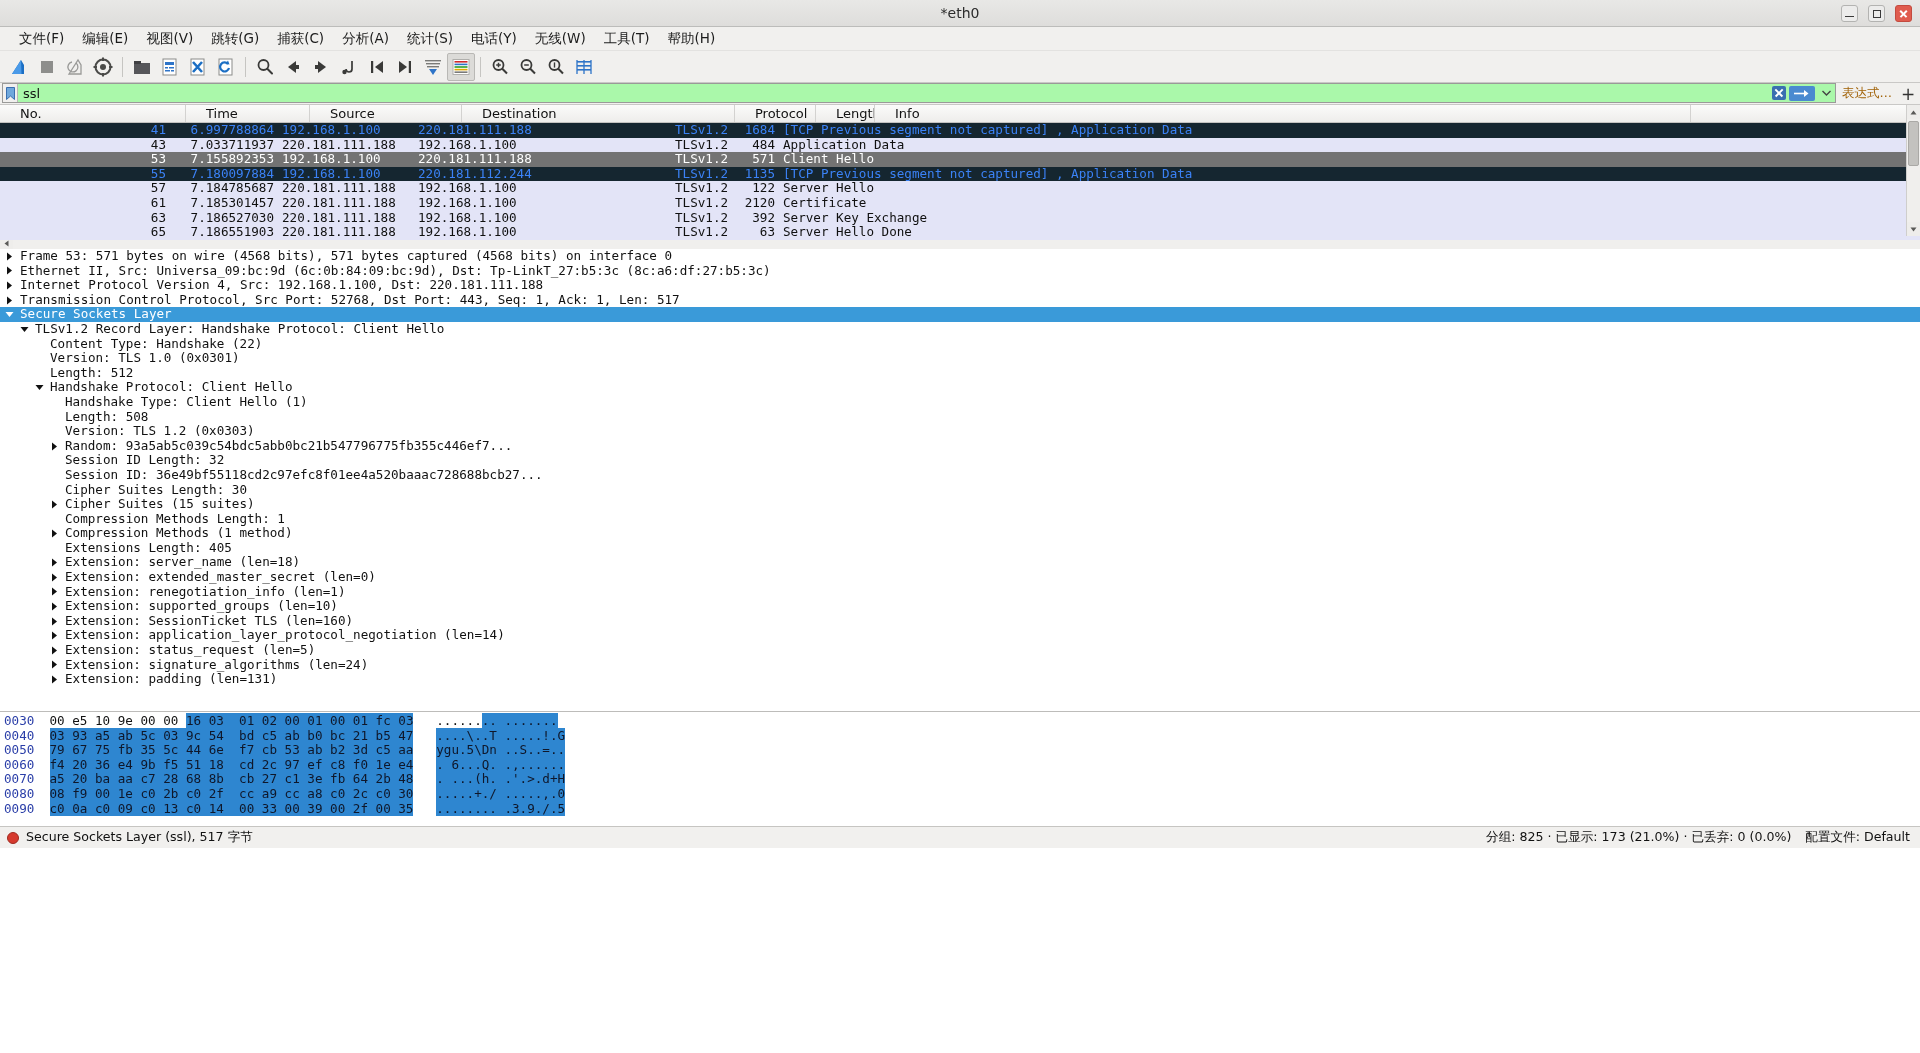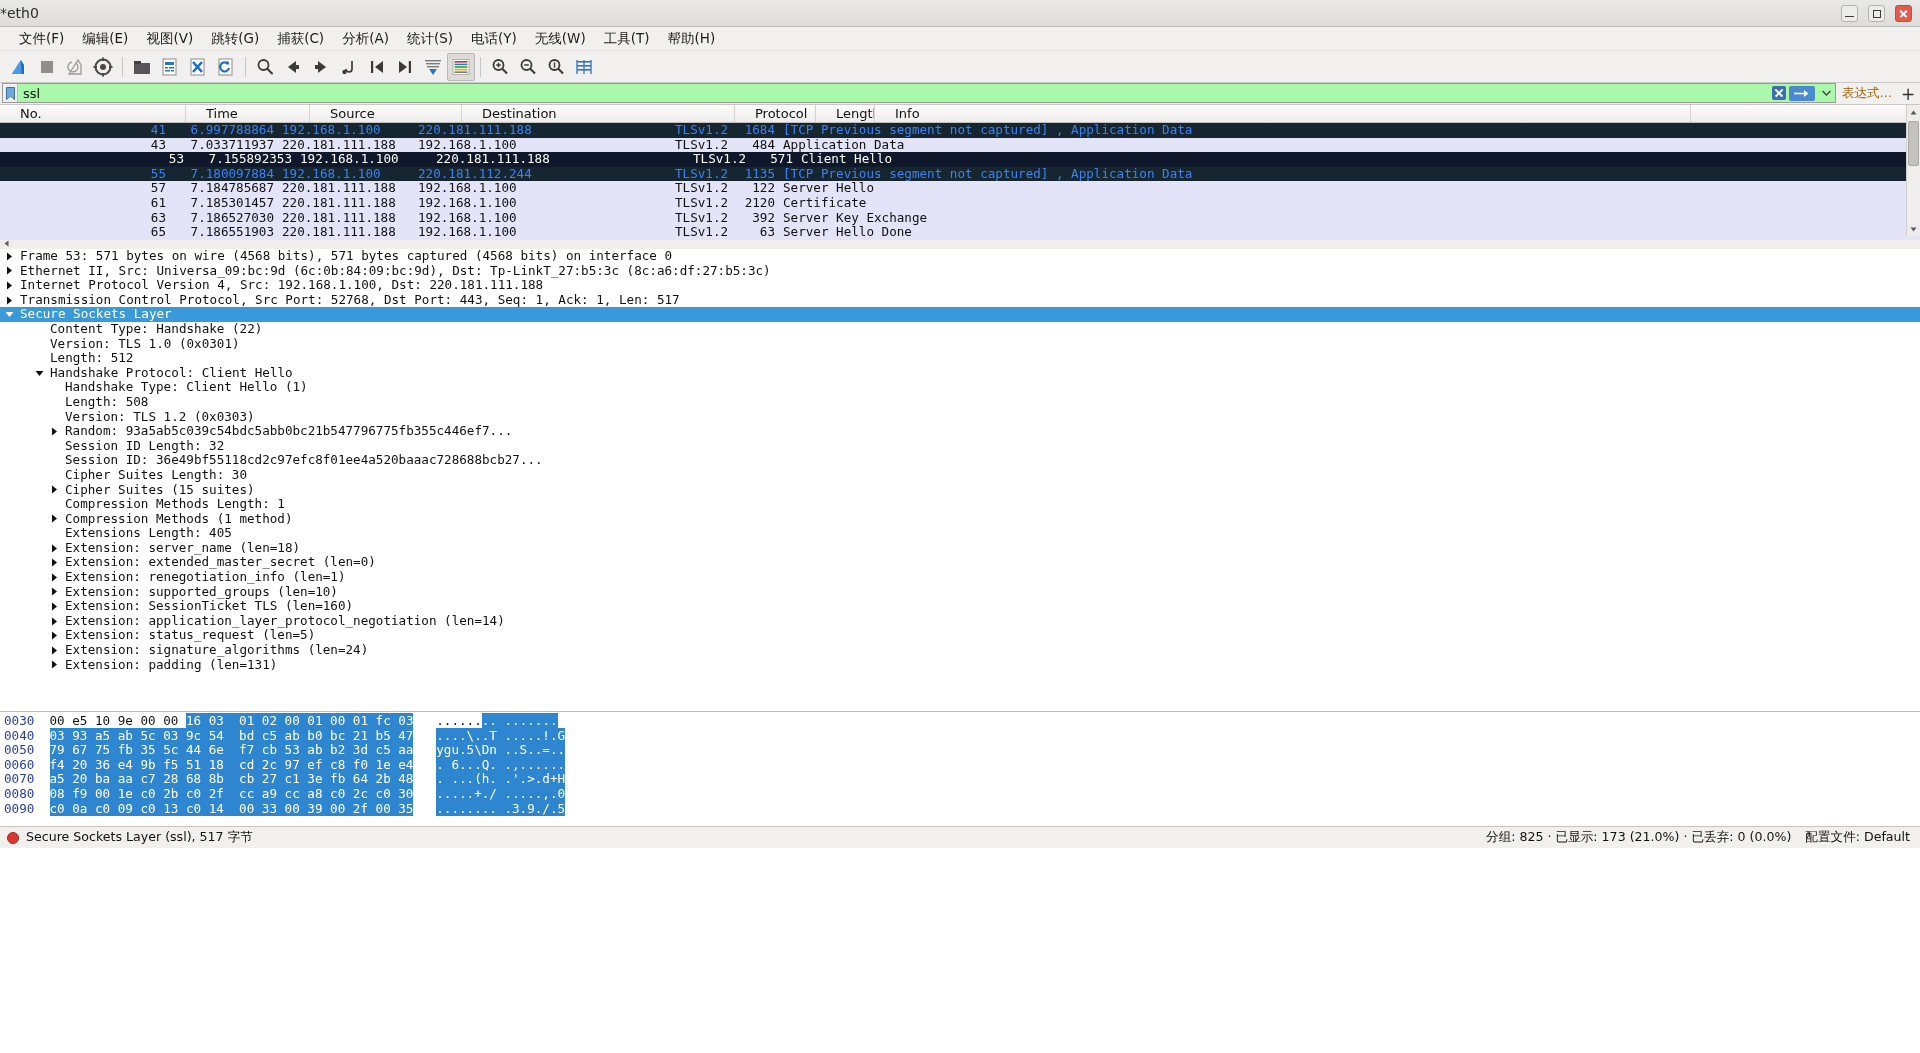--- a/index.html
+++ b/index.html
@@ -13,21 +13,21 @@
 
   
   #titlebar {
     height: 27px;
     background: linear-gradient(to bottom, #e8e8e6 0%, #dedddb 100%);
     border-bottom: 1px solid #bcbcba;
     display: flex; align-items: center;
     position: relative;
   }
   #title-text {
-    flex: 1; 
+    flex: 1; text-align: center;
     font-size: 14px; color: #2b2b2b;
     font-family: "DejaVu Sans", sans-serif;
   }
   .wbtns { position: absolute; right: 8px; top: 0; height: 27px; display: flex; align-items: center; gap: 10px; }
   .wbtn { width: 17px; height: 17px; border: 1px solid #b3b3b1; border-radius: 3px;
           background: #ececeb; position: relative; }
   .wbtn i { position: absolute; background: #3a3a3a; }
   .wb-min i { left: 3px; right: 3px; bottom: 4px; height: 1.5px; }
   .wb-max i { left: 3.5px; right: 3.5px; top: 3.5px; bottom: 3.5px; background: none; border: 1.5px solid #3a3a3a; }
   .wb-close { background: #e05c4e; border-color: #c34b3f; }
@@ -94,42 +94,42 @@
   .plh { font-family: "DejaVu Sans", sans-serif; font-size: 13px; color: #111;
          padding-left: 4px; border-right: 1px solid #d3d2d0; line-height: 17px; overflow:hidden;margin-left:16px;}
   .plrow { display: flex; height: 14.6px; line-height: 14.6px;
            font-family: "DejaVu Sans Mono", monospace; font-size: 12.6px; white-space: nowrap; }
   .plc { overflow: hidden; padding: 0 4px; }
   .c-no { text-align: right; }
   .c-time { text-align: right; }
   .c-len { text-align: right; }
   .row-dark { background: #152630; color: #3b82f6; }
   .row-light { background: #e3e4f7; color: #101010; }
-  .row-sel  { background: #0f172a; color: #ffffff; padding-left: 18px; }
+  .row-sel  { background: #737373; color: #ffffff; }
   #pl-scroll-v { position: absolute; right: 0; top: 0; width: 14px; bottom: 0; background: #f0efed; border-left:1px solid #cfcecc;}
   #pl-thumb { position: absolute; left: 1px; right: 1px; top: 16px; height: 45px; background: #c3c2bf; border: 1px solid #aaa9a6; border-radius: 2px;}
   .sb-arrow { position:absolute; left:0; right:0; height:14px; background:#eeedeb; display:flex;align-items:center;justify-content:center;}
   #pl-hscroll { height: 13px; background: #f0efed; border-top: 1px solid #cfcecc; display:flex; align-items:center;}
   .hsb-arrow { width: 13px; height: 13px; display:flex;align-items:center;justify-content:center; background:#eeedeb;}
 
   
   #detailpane { background: #fff; overflow: hidden; position: relative; }
   .dtrow { height: 14.6px; line-height: 14.6px; font-family: "DejaVu Sans Mono", monospace;
            font-size: 12.6px; color: #111; white-space: nowrap; display: flex; align-items: center; }
   .dtrow.selected { background: #3a9ad9; color: #fff; }
   .twisty { width: 11px; display: inline-flex; align-items: center; justify-content: center; flex: 0 0 auto; }
   .twisty svg { display:block; }
 
   
   #hexpane { background: #fff; border-top: 1px solid #bdbcba; padding: 2px 0 0 4px; }
   .hexrow { height: 14.6px; line-height: 14.6px; font-family: "DejaVu Sans Mono", monospace;
             font-size: 12.6px; white-space: pre; }
   .hx-off { color: #2a3ea8; }
   .hx-b { color: #111; }
-  .hl { background: #2e86d0; color: #ffffff; }
+  .hl { background: #2e86d0; color: #0f172a; }
 
   
   #statusbar { height: 22px; background: #f1f0ee; border-top: 1px solid #c6c5c2;
                display: flex; align-items: center; font-size: 12.6px; color: #111;
                font-family: "DejaVu Sans", sans-serif; }
   #sb-left { display:flex; align-items:center; gap: 7px; padding-left: 7px; flex: 1; }
   #sb-mid { padding-right: 14px; white-space: nowrap; }
   #sb-right { padding-right: 10px; white-space: nowrap; }
   #expert-dot { width: 12px; height: 12px; border-radius: 50%; background: #d63a2e; border: 1px solid #a02a20; }
 </style>
@@ -502,20 +502,29 @@
     <div class="dtrow selected">
       <span style="display: inline-block; width: 4px; flex: 0 0 auto;"></span>
       <span class="twisty">
         <svg width="9" height="7" viewBox="0 0 9 7">
           <path d="M0.5 1 L8.5 1 L4.5 6 Z" fill="currentColor"></path>
         </svg>
       </span>
       <span style="padding-left: 5px;">Secure Sockets Layer</span>
     </div>
     <div class="dtrow">
+      <span style="display: inline-block; width: 19px; flex: 0 0 auto;"></span>
+      <span class="twisty">
+        <svg width="9" height="7" viewBox="0 0 9 7">
+          <path d="M0.5 1 L8.5 1 L4.5 6 Z" fill="currentColor"></path>
+        </svg>
+      </span>
+      <span style="padding-left: 5px;">TLSv1.2 Record Layer: Handshake Protocol: Client Hello</span>
+    </div>
+    <div class="dtrow">
       <span style="display: inline-block; width: 34px; flex: 0 0 auto;"></span>
       <span class="twisty"></span>
       <span style="padding-left: 5px;">Content Type: Handshake (22)</span>
     </div>
     <div class="dtrow">
       <span style="display: inline-block; width: 34px; flex: 0 0 auto;"></span>
       <span class="twisty"></span>
       <span style="padding-left: 5px;">Version: TLS 1.0 (0x0301)</span>
     </div>
     <div class="dtrow">

